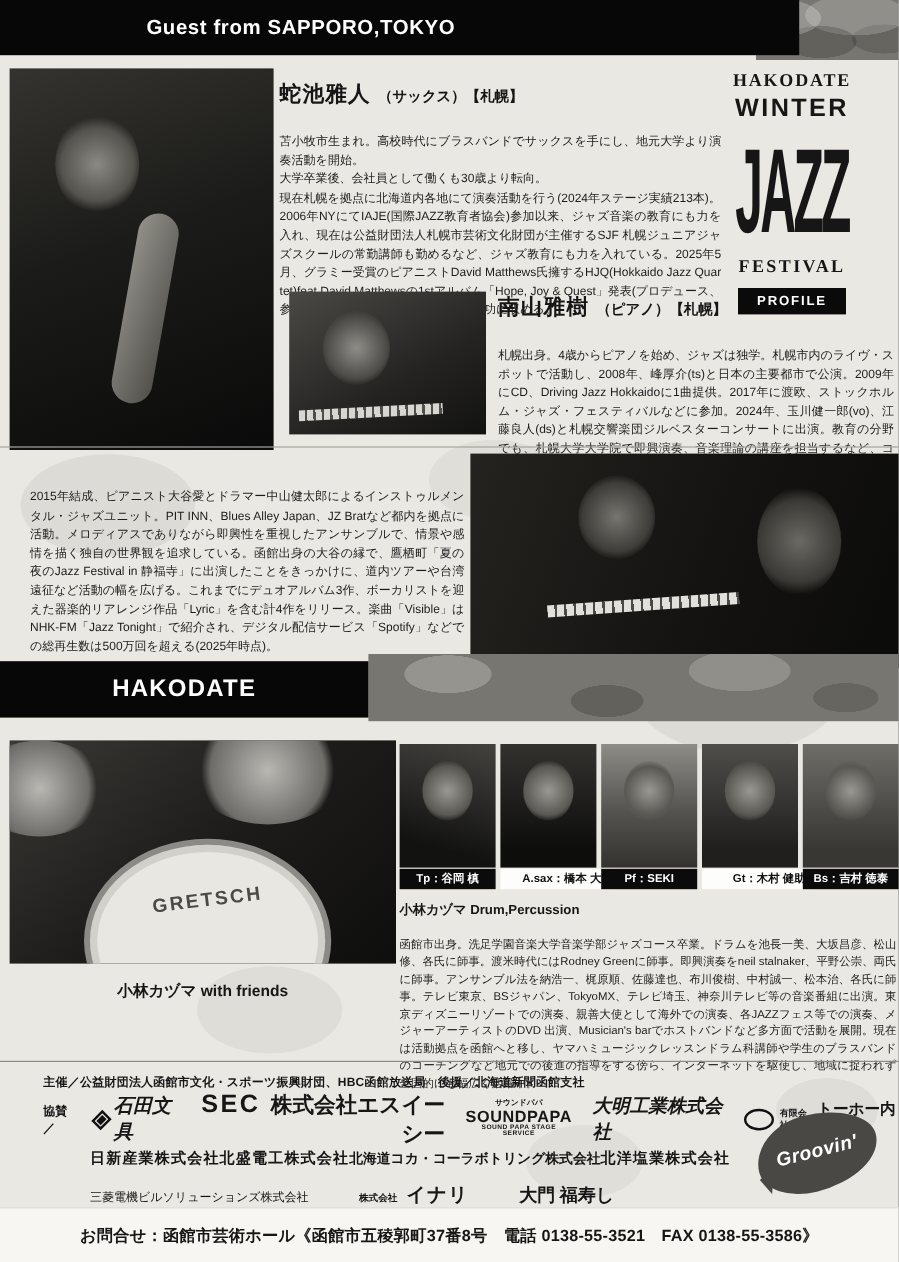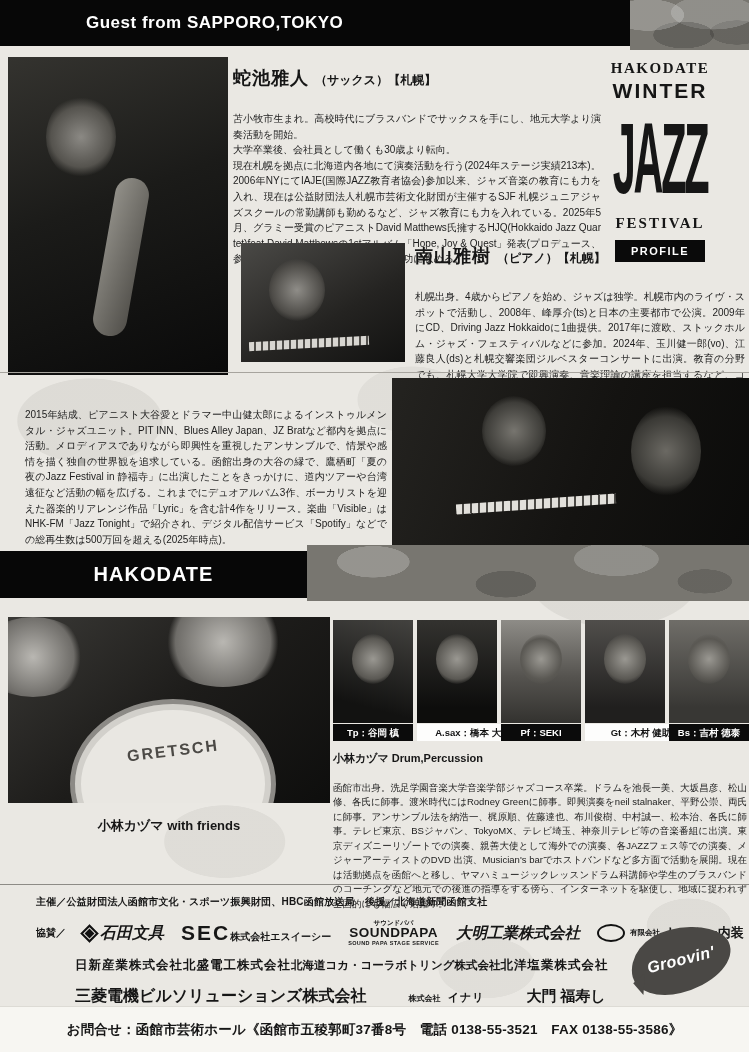--- a/index.html
+++ b/index.html
@@ -21,21 +21,21 @@
     background-image:
       radial-gradient(ellipse 60px 26px at 15% 30%, rgba(255,255,255,0.22) 60%, transparent 61%),
       radial-gradient(ellipse 50px 22px at 45% 70%, rgba(0,0,0,0.18) 60%, transparent 61%),
       radial-gradient(ellipse 70px 28px at 70% 25%, rgba(255,255,255,0.18) 60%, transparent 61%),
       radial-gradient(ellipse 45px 20px at 90% 65%, rgba(0,0,0,0.15) 60%, transparent 61%);
   }
   .black-banner{background:#070707; color:#fff;}
   .photo{position:absolute; overflow:hidden; background:#181818;}
 
   
-  .hdr-black{left:0; top:0; width:630px; height:46px; display:flex; align-items:center;}
+  .hdr-black{left:0; top:0; width:630px; height:46px; display:flex; align-items:center;padding-left:36px;}
   .hdr-black span{margin-left:86px; font-size:17px; font-weight:800; letter-spacing:0.5px;}
   .hdr-gray{left:630px; top:0; width:119px; height:50px;}
 
   
   .logo{left:596px; top:60px; width:128px; text-align:center;}
   .logo .l1{font-family:"Liberation Serif", serif; font-weight:700; font-size:15px; letter-spacing:1.5px;}
   .logo .l2{font-weight:800; font-size:21px; letter-spacing:2px; margin-top:2px;}
   .logo .l3{height:106px; margin-top:4px;}
   .logo .l3 span{display:inline-block; font-weight:800; font-size:56px; letter-spacing:-3px; transform:scale(0.74,1.78); transform-origin:50% 12%;}
   .logo .l4{font-family:"Liberation Serif", serif; font-weight:700; font-size:15px; letter-spacing:2px; margin-top:2px;}
@@ -68,37 +68,37 @@
   .leader-bio{margin-top:15px; font-size:9.5px; line-height:1.52; text-align:justify; word-break:break-all; color:#1c1c1c;}
 
   
   .organizer{font-size:10px; font-weight:700; letter-spacing:0.2px;}
   .sp-row1{display:flex; align-items:center; gap:17px;}
   .sp-label{font-size:10px; font-weight:700;}
   .ishida{display:flex; align-items:center; gap:4px; font-weight:800; font-style:italic; font-size:16px;}
   .diamond{width:13px; height:13px; background:#111; transform:rotate(45deg); box-shadow:inset 0 0 0 2px #111, inset 0 0 0 3px #eae8e3;}
   .sec{display:flex; align-items:baseline; gap:0;}
   .sec .big{font-size:21px; font-weight:800; letter-spacing:2px;}
-  .sec .sub{font-size:10px; font-weight:700;text-align:right;}
+  .sec .sub{font-size:18px; font-weight:700;text-align:right;}
   .soundpapa{text-align:center; line-height:1.05;}
   .soundpapa .t{font-size:6.5px; font-weight:700;}
   .soundpapa .m{font-size:13.5px; font-weight:800; letter-spacing:0.5px;}
   .soundpapa .b{font-size:5.5px; font-weight:700; letter-spacing:0.4px;}
   .daimei{font-family:"Liberation Serif", serif; font-style:italic; font-weight:700; font-size:15.5px;}
   .toho{display:flex; align-items:center; gap:5px;}
   .toho .oval{width:24px; height:14px; border:2px solid #111; border-radius:50%;}
   .toho .small{font-size:7.5px; font-weight:700;}
   .toho .big{font-size:13px; font-weight:800;}
   .sp-row2{display:flex; justify-content:flex-start; align-items:baseline;}
   .sp-row2 .s{font-size:12.5px; font-weight:800; letter-spacing:1px;}
   .sp-row2 .s.long{font-size:11.5px; letter-spacing:0;}
   .sp-row3{display:flex; align-items:baseline; gap:42px;}
-  .sp-row3 .s{font-size:16px; font-weight:700;}
+  .sp-row3 .s{font-size:10px; font-weight:400;}
   .inari .small{font-size:8px; font-weight:700; margin-right:3px;}
-  .inari .big{font-size:11px; font-weight:800; letter-spacing:1px;}
+  .inari .big{font-size:16px; font-weight:800; letter-spacing:1px;}
   .daimon{font-family:"Liberation Serif", serif; font-weight:700; font-size:15px;}
 
   .groovin{left:630px; top:928px; width:102px; height:64px; background:#4a4845; border-radius:46% 54% 58% 42% / 58% 46% 54% 42%; transform:rotate(-14deg); display:flex; align-items:center; justify-content:center;}
   .groovin:after{content:""; position:absolute; left:-12px; bottom:10px; width:0; height:0; border:11px solid transparent; border-right-color:#4a4845; transform:rotate(18deg);}
   .groovin span{color:#fff; font-weight:800; font-style:italic; font-size:16px; letter-spacing:0.5px;}
 
   .contact-bar{left:0; top:1006px; width:749px; height:46px; background:#f7f6f2; border-top:1px solid #dddbd5; display:flex; align-items:center; justify-content:center;}
   .contact-bar span{font-size:13.5px; font-weight:700; letter-spacing:0.2px;}
 
   

